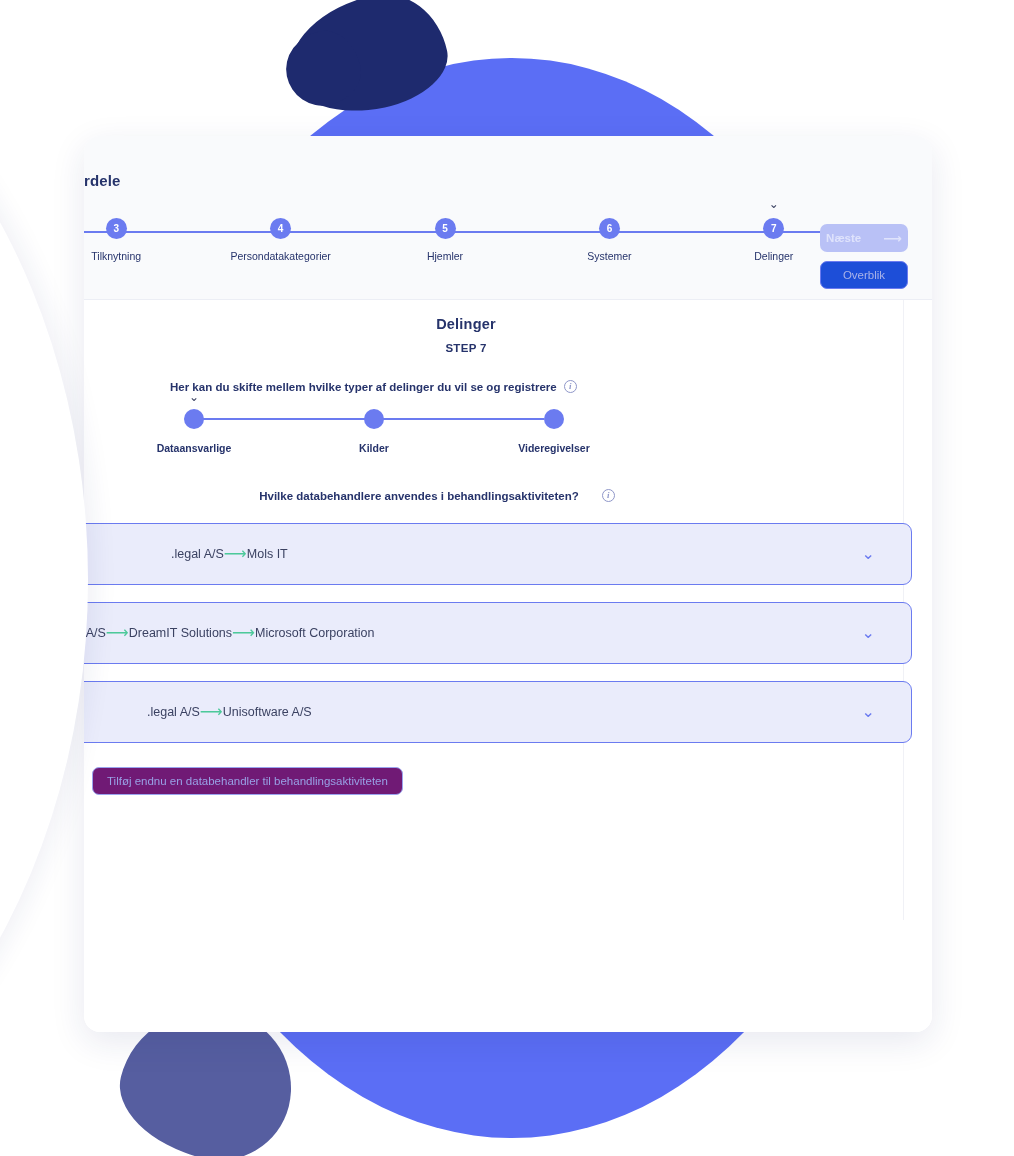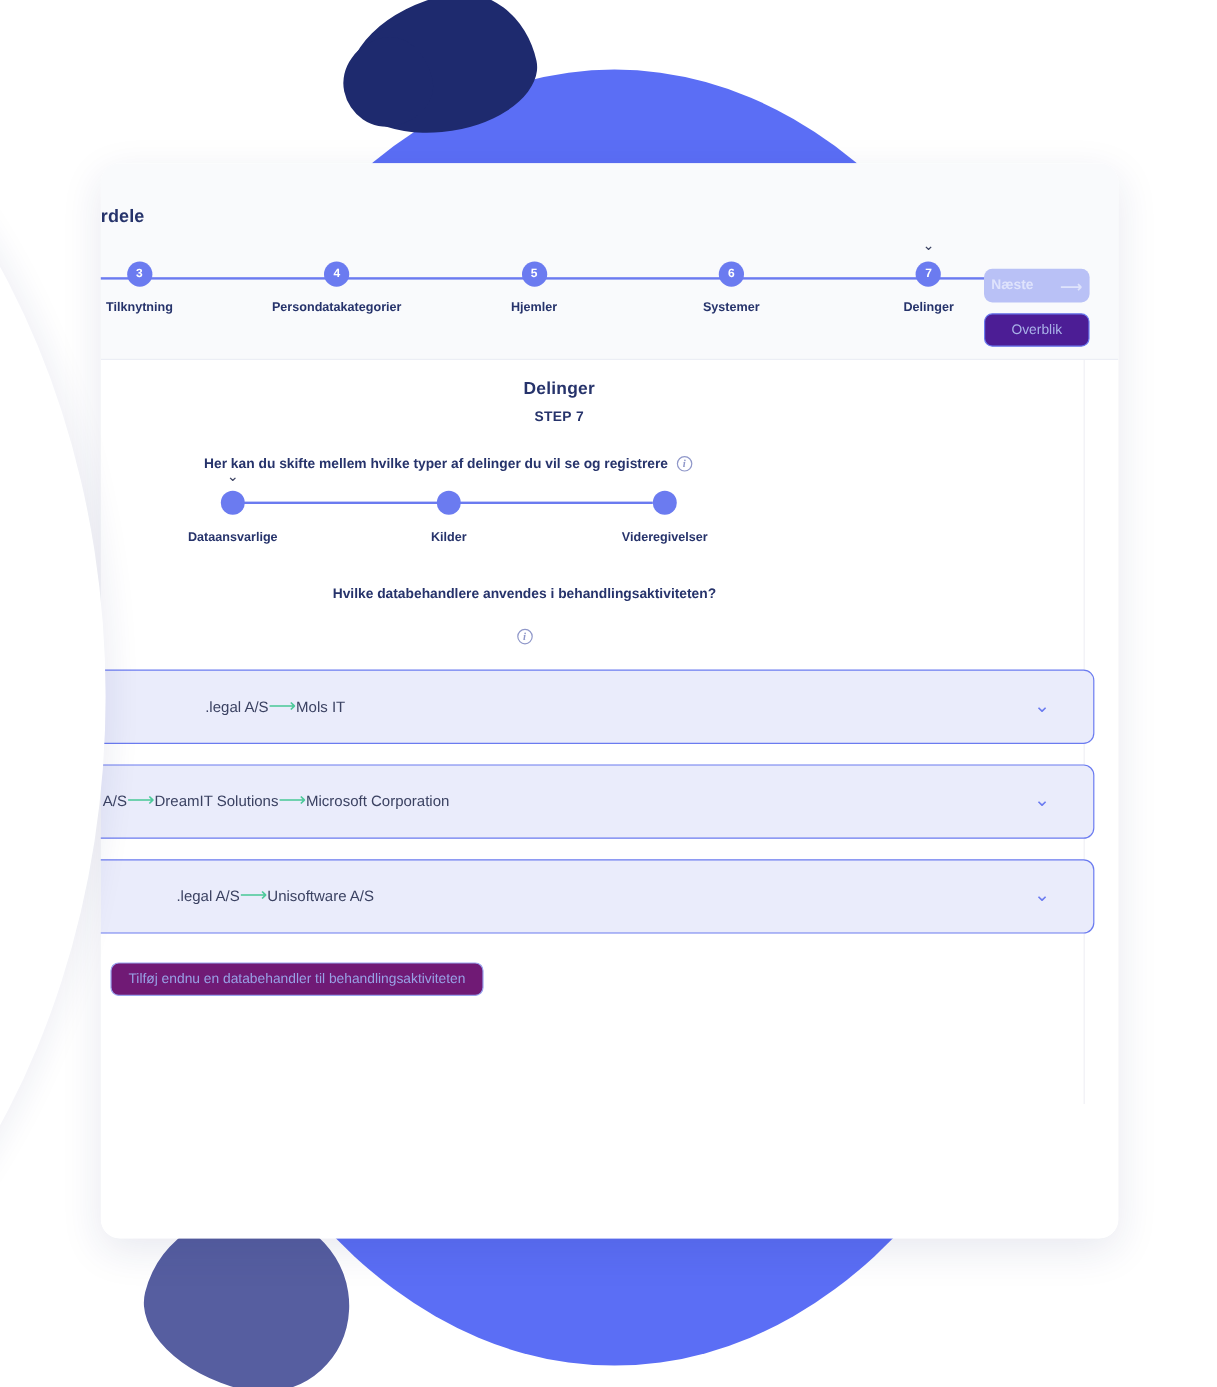--- a/index.html
+++ b/index.html
@@ -136,21 +136,21 @@
     display: flex;
     align-items: center;
     justify-content: center;
     position: relative;
     z-index: 2;
     line-height: 1;
   }
   .step .step-label {
     margin-top: 11px;
     font-size: 10.5px;
-    font-weight: 700;
+    font-weight: 400;
     color: #26336b;
     white-space: nowrap;
   }
   .step .caret {
     position: absolute;
     top: -20px;
     color: #3b4262;
     font-size: 12px;
     line-height: 1;
   }
@@ -177,21 +177,21 @@
     align-items: center;
     justify-content: center;
     gap: 22px;
     cursor: default;
     font-family: inherit;
   }
   #next-button .arrow { font-size: 13px; line-height: 1; }
   #overview-button {
     height: 28px;
     border-radius: 7px;
-    background: #4c1d95;
+    background: #1d4ed8;
     border: 1.4px solid #6b7bf0;
     color: #a9b2e8;
     font-size: 11.5px;
     font-weight: 500;
     cursor: pointer;
     font-family: inherit;
   }
 
   
   #window-body {
@@ -314,21 +314,20 @@
     margin-top: 24px;
     margin-left: 38px;
     display: flex;
     align-items: center;
     justify-content: center;
     gap: 23px;
     font-size: 11.5px;
     font-weight: 700;
     color: #26336b;
     margin-right: 180px;
-    flex-direction: column;
   }
 
   
   #cards {
     margin-top: 21px;
     margin-left: -120px;
     width: 948px;
     display: flex;
     flex-direction: column;
     gap: 17px;

